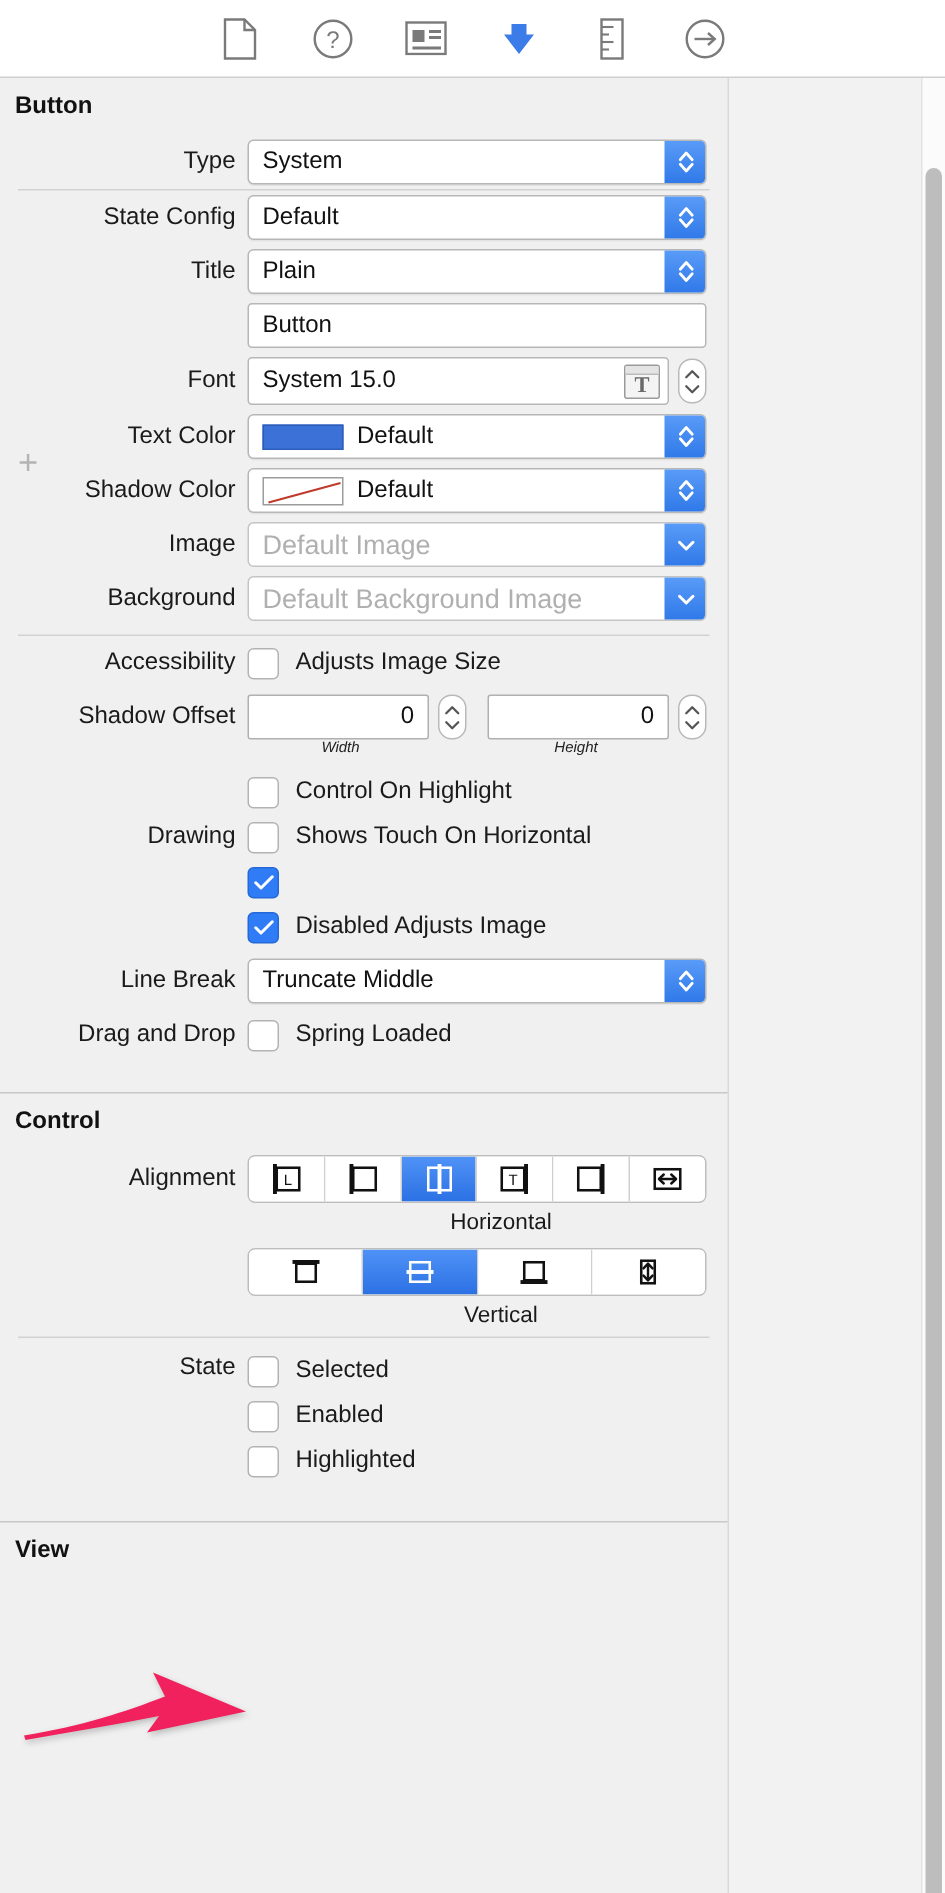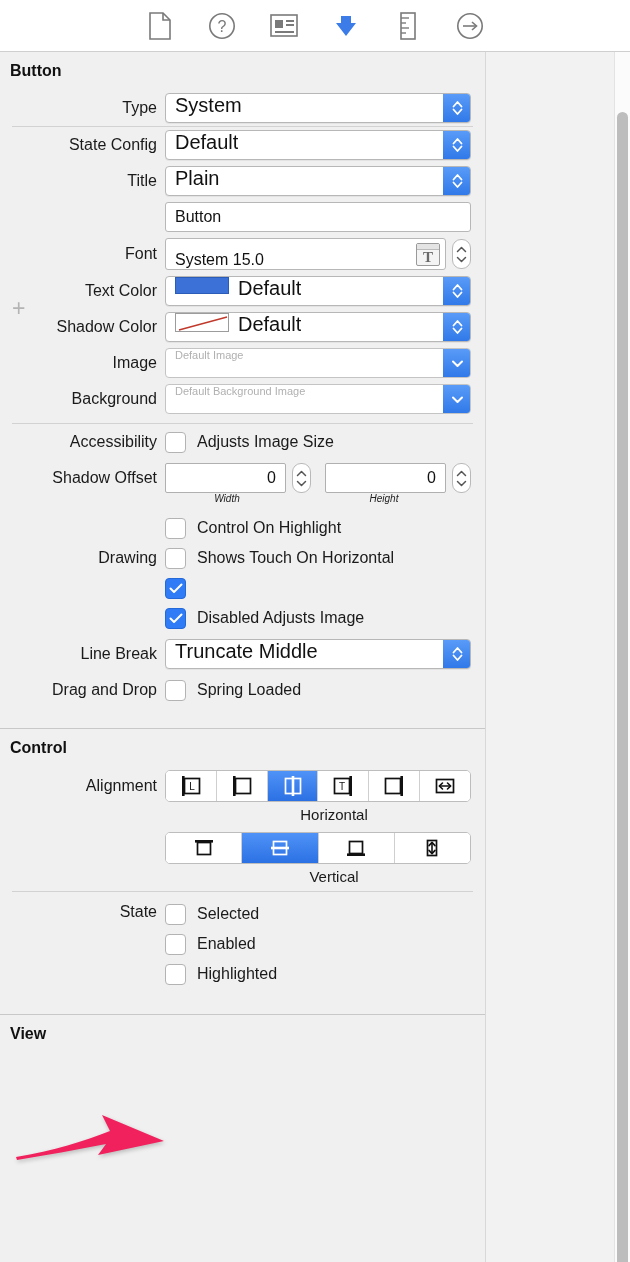--- a/index.html
+++ b/index.html
@@ -88,23 +88,23 @@
   .ctrl { flex: 1 1 auto; display: flex; align-items: center; }
 
   
   .popup {
     position: relative;
     flex: 1 1 auto;
     height: 30px;
     background: #ffffff;
     border: 1px solid #b7b7b7;
     border-radius: 4px;
-    display: flex; 
+    display: flex; align-items: center;
     padding-left: 9px; padding-right: 34px;
-    font-size: 20px; color: #111;
+    font-size: 16px; color: #111;
     cursor: default;
     box-shadow: 0 1px 0 rgba(0,0,0,0.05);
     overflow: hidden;
   }
   .popup .pbtn {
     position: absolute; right: -1px; top: -1px;
     width: 28px; height: 30px;
     border-radius: 0 4px 4px 0;
     background: linear-gradient(#5a9cf8, #2f78e8);
     display: flex; align-items: center; justify-content: center;
@@ -113,23 +113,23 @@
   .popup .ptext { overflow: hidden; white-space: nowrap; text-overflow: ellipsis; }
 
   
   .combo {
     position: relative;
     flex: 1 1 auto;
     height: 30px;
     background: #ffffff;
     border: 1px solid #c4c4c4;
     border-radius: 4px;
-    display: flex; 
+    display: flex; align-items: center;
     padding-left: 9px; padding-right: 34px;
-    font-size: 11px; color: #b0b0b0;
+    font-size: 18px; color: #b0b0b0;
     cursor: default; overflow: hidden;
   }
   .combo .pbtn {
     position: absolute; right: -1px; top: -1px;
     width: 28px; height: 30px;
     border-radius: 0 4px 4px 0;
     background: linear-gradient(#5a9cf8, #2f78e8);
     display: flex; align-items: center; justify-content: center;
   }
 
@@ -147,21 +147,21 @@
   }
 
   
   .fontfield {
     position: relative;
     flex: 1 1 auto;
     height: 32px;
     background: #ffffff;
     border: 1px solid #b7b7b7;
     border-radius: 3px;
-    display: flex; align-items: flex-end;
+    display: flex; align-items: center;
     padding-left: 9px; padding-right: 40px;
     font-size: 16px; color: #111;
     cursor: text;
   }
   .tglyph {
     position: absolute; right: 5px; top: 4px;
     width: 24px; height: 23px;
     border: 1px solid #9a9a9a;
     border-radius: 2px;
     background: #f4f4f4;

